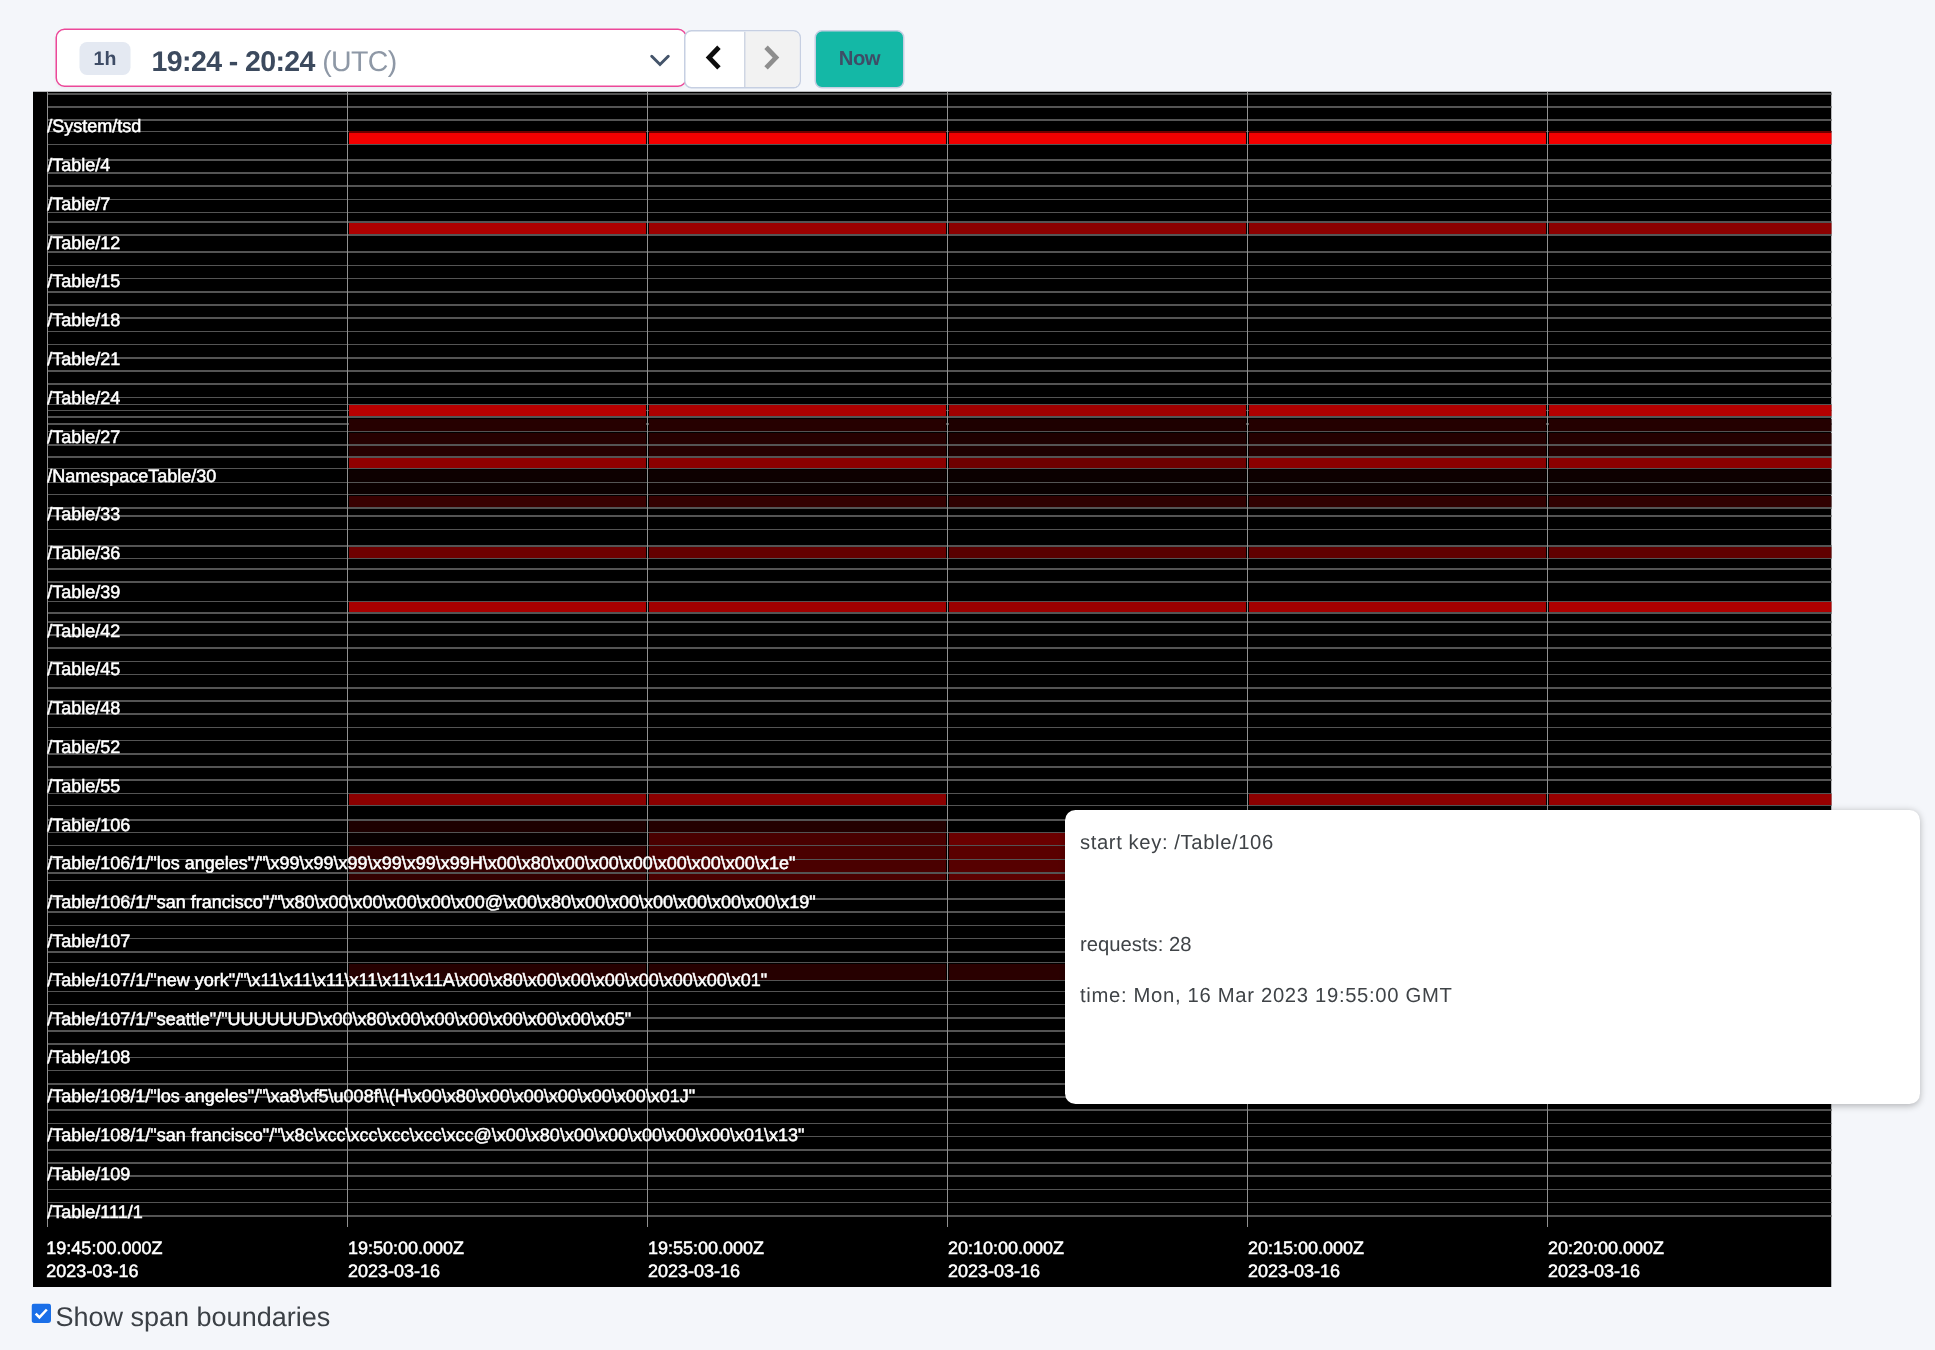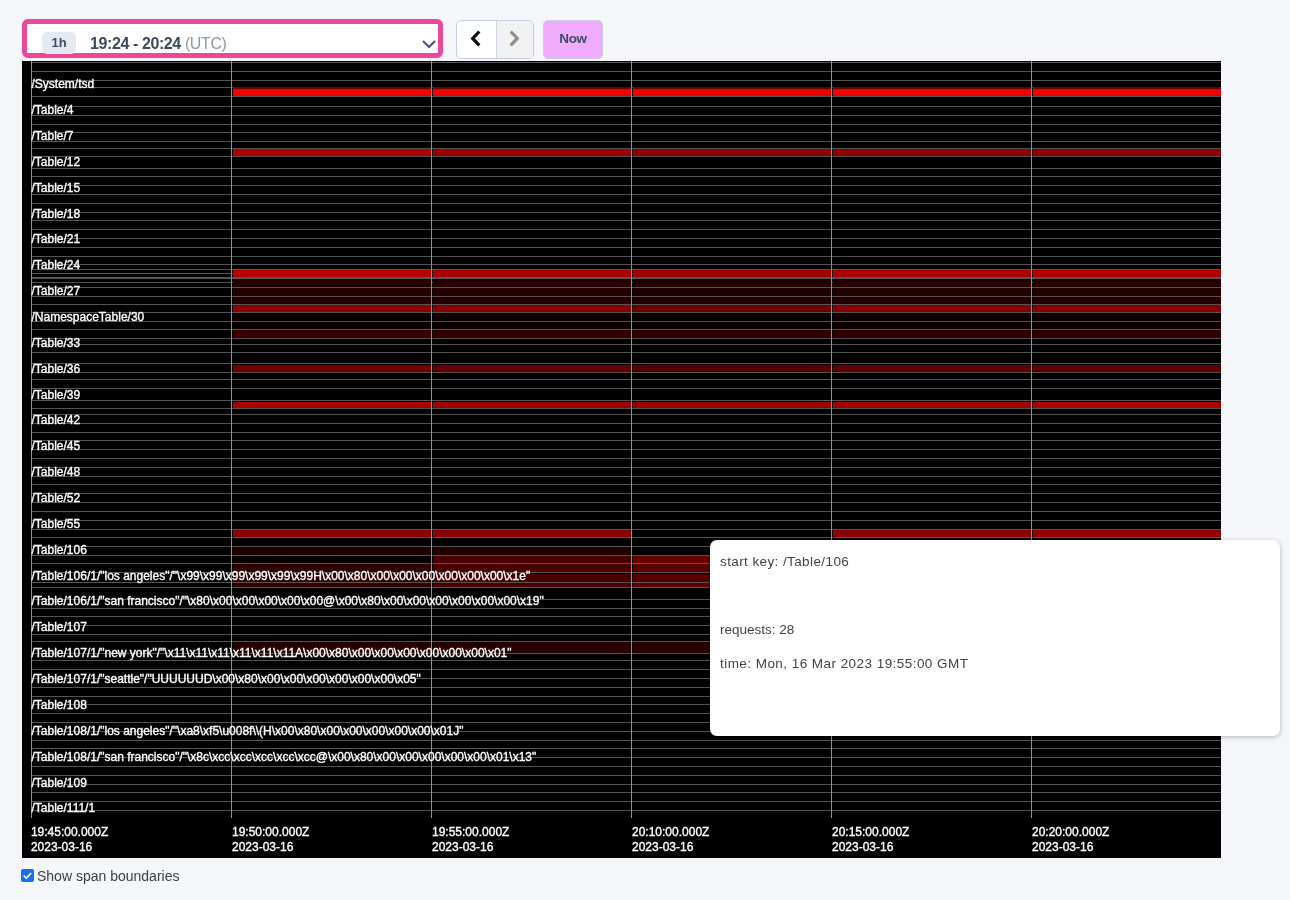--- a/index.html
+++ b/index.html
@@ -1,27 +1,27 @@
 <!DOCTYPE html>
 <html><head><meta charset="utf-8"><style>
 html,body{margin:0;padding:0}
 body{width:1290px;height:900px;background:#f4f6fa;font-family:"Liberation Sans",sans-serif;position:relative;overflow:hidden}
 .abs{position:absolute}
 svg,#tooltip,#cblabel,#select,#grp,#nowbtn{filter:opacity(0.999)}
-#select{left:22px;top:19px;width:421px;height:39px;background:#fff;border:5px solid #ec4899;border-radius:6px;box-sizing:border-box;box-shadow:0 1px 2px rgba(40,50,70,.04)}
+#select{left:37px;top:19px;width:421px;height:39px;background:#fff;border:1px solid #ec4899;border-radius:6px;box-sizing:border-box;box-shadow:0 1px 2px rgba(40,50,70,.04)}
 #badge{left:15px;top:8px;width:34px;height:22px;background:#e4e9f2;border-radius:5px;font-weight:bold;font-size:13px;color:#3e4c66;text-align:center;line-height:22px}
-#trange{left:63px;top:11px;font-size:16px;letter-spacing:-0.4px;font-weight:bold;color:#3c4a5e;white-space:pre}
+#trange{left:63px;top:11px;font-size:19px;letter-spacing:-0.4px;font-weight:bold;color:#3c4a5e;white-space:pre}
 #trange .utc{font-weight:normal;color:#8e98a6}
 #grp{left:456px;top:20px;width:78px;height:39px;border:1px solid #c6cfe2;border-radius:5px;box-sizing:border-box;background:#fff;overflow:hidden}
 #grp .half{position:absolute;top:0;width:38px;height:37px}
 #grp .r{left:39px;background:#f2f2f2;border-left:1px solid #cfd6e3}
-#nowbtn{left:543px;top:20px;width:60px;height:39px;border:1px solid #c6cfe2;border-radius:5px;box-sizing:border-box;background:#f0abfc;color:#3e4d66;font-weight:bold;font-size:13.5px;letter-spacing:-0.3px;text-align:center;line-height:35px}
+#nowbtn{left:543px;top:20px;width:60px;height:39px;border:1px solid #c6cfe2;border-radius:5px;box-sizing:border-box;background:#14b8a6;color:#3e4d66;font-weight:bold;font-size:13.5px;letter-spacing:-0.3px;text-align:center;line-height:35px}
 #tooltip{left:710px;top:540px;width:570px;height:196px;background:#fff;border-radius:7px;box-shadow:0 1px 5px rgba(0,0,0,.28)}
 #tooltip div{position:absolute;left:10px;font-size:13.5px;color:#3f4347;white-space:pre}
-#cblabel{left:37px;top:868px;font-size:14px;color:#3b4046}
+#cblabel{left:37px;top:868px;font-size:18px;color:#3b4046}
 </style></head>
 <body>
 <div class="abs" id="select">
   <div class="abs" id="badge">1h</div>
   <div class="abs" id="trange">19:24 - 20:24 <span class="utc">(UTC)</span></div>
   <svg class="abs" style="left:394px;top:15px" width="16" height="11" viewBox="0 0 16 11">
       <path d="M2.5 2.5 L8 8 L13.5 2.5" fill="none" stroke="#44546a" stroke-width="2" stroke-linecap="round"></path>
     </svg>
 </div>
 <div class="abs" id="grp">

